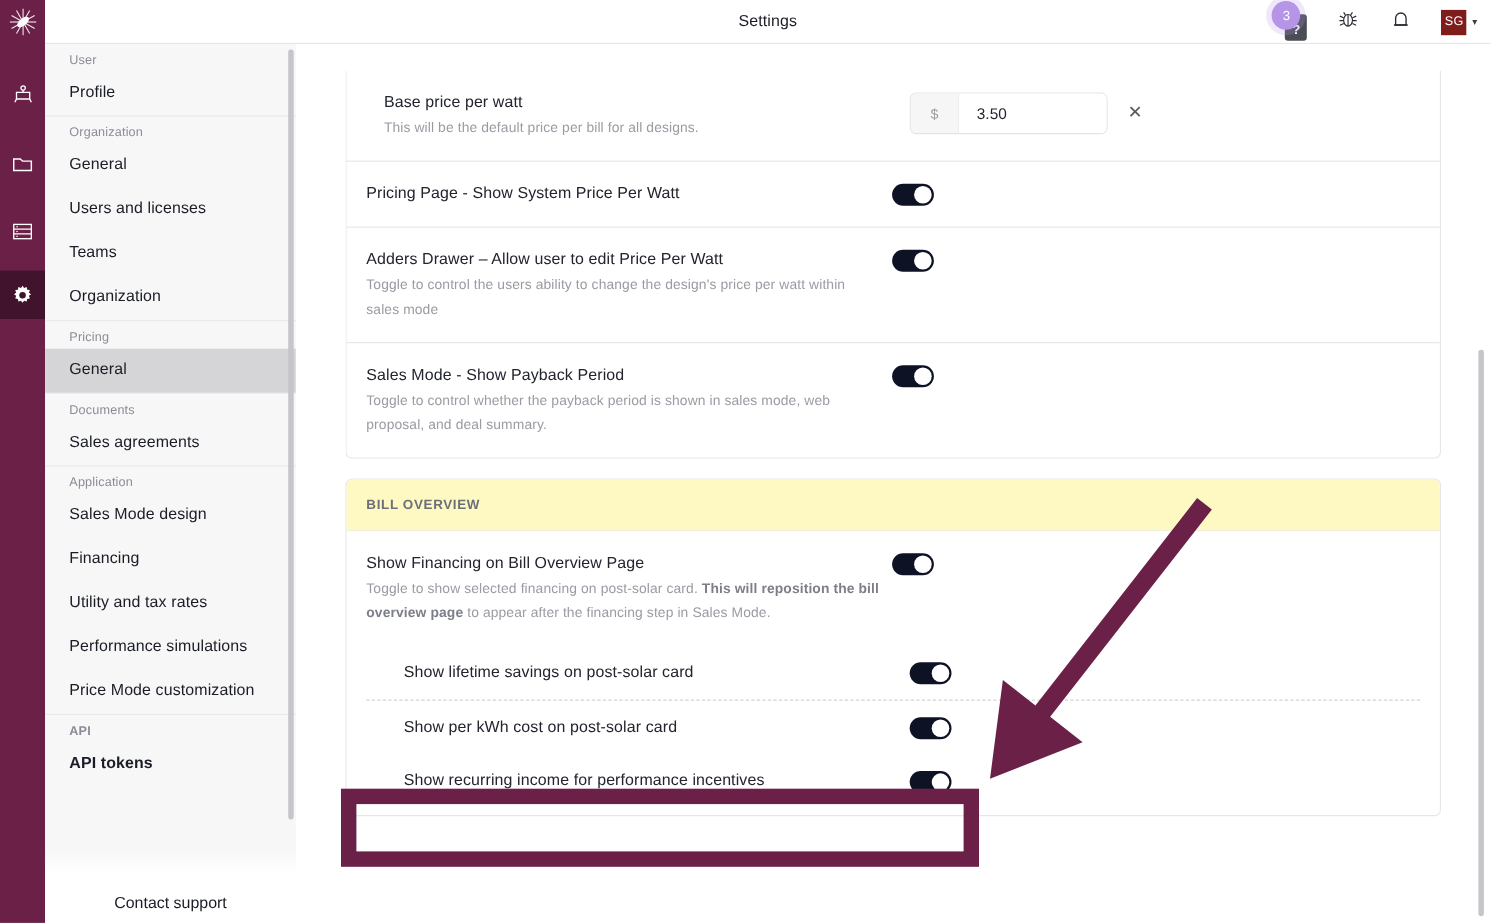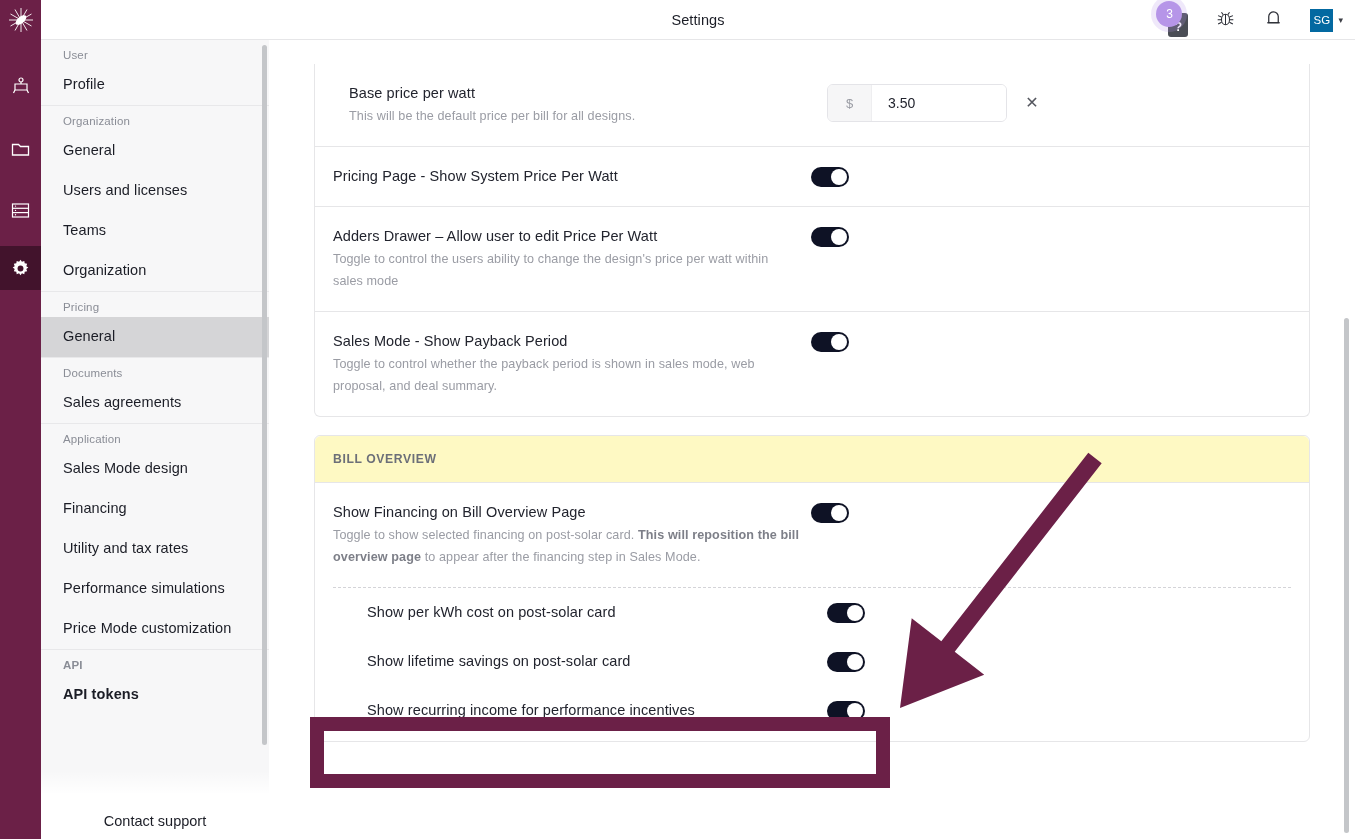--- a/index.html
+++ b/index.html
@@ -53,21 +53,21 @@
     position: absolute; left: -4px; top: -4px; width: 26px; height: 26px;
     border-radius: 50%; background: #B695E8;
     color: #fff; font-size: 12px;
     display: flex; align-items: center; justify-content: center;
     box-shadow: 0 0 0 5px rgba(182,149,232,.22);
     z-index: 2;
   }
   .hicon { width: 22px; height: 22px; display:flex; align-items:center; justify-content:center; cursor:pointer; }
   .avatar-wrap { display:flex; align-items:center; gap:5px; cursor:pointer; }
   .avatar {
-    width: 23px; height: 23px; background: #0369a1; color:#fff;
+    width: 23px; height: 23px; background: #7f1d1d; color:#fff;
     font-size: 11.5px; display:flex; align-items:center; justify-content:center;
     letter-spacing:.2px;
   }
   .chev { font-size: 9px; color:#3b3d45; }
 
   
   .subnav {
     position: absolute; left: 41px; top: 40px; width: 228px; height: 799px;
     background: #F7F7F8; overflow: hidden;
   }
@@ -397,34 +397,34 @@
             <div class="row-title">Show Financing on Bill Overview Page</div>
             <div class="row-desc"><span>Toggle to show selected financing on post-solar card. </span><b>This will reposition the bill overview page</b><span> to appear after the financing step in Sales Mode.</span></div>
           </div>
           <div class="row-control">
             <div class="toggle">
               <div class="knob"></div>
             </div>
           </div>
         </div>
 
+        <div class="row indented" style="padding-top:14px;padding-bottom:14px;border-bottom:none;margin:0 18px;">
+          <div class="row-text" style="width:460px;">
+            <div class="row-title">Show lifetime savings on post-solar card</div>
+          </div>
+          <div class="row-control">
+            <div class="toggle">
+              <div class="knob"></div>
+            </div>
+          </div>
+        </div>
+
         <div class="row indented dashed-top" style="padding-top:14px;padding-bottom:14px;border-bottom:none;margin:0 18px;">
           <div class="row-text" style="width:460px;">
             <div class="row-title">Show per kWh cost on post-solar card</div>
-          </div>
-          <div class="row-control">
-            <div class="toggle">
-              <div class="knob"></div>
-            </div>
-          </div>
-        </div>
-
-        <div class="row indented" style="padding-top:14px;padding-bottom:14px;border-bottom:none;margin:0 18px;">
-          <div class="row-text" style="width:460px;">
-            <div class="row-title">Show lifetime savings on post-solar card</div>
           </div>
           <div class="row-control">
             <div class="toggle">
               <div class="knob"></div>
             </div>
           </div>
         </div>
 
         <div class="row indented" style="padding-top:14px;padding-bottom:20px;border-bottom:none;margin:0 18px;">
           <div class="row-text" style="width:460px;">

